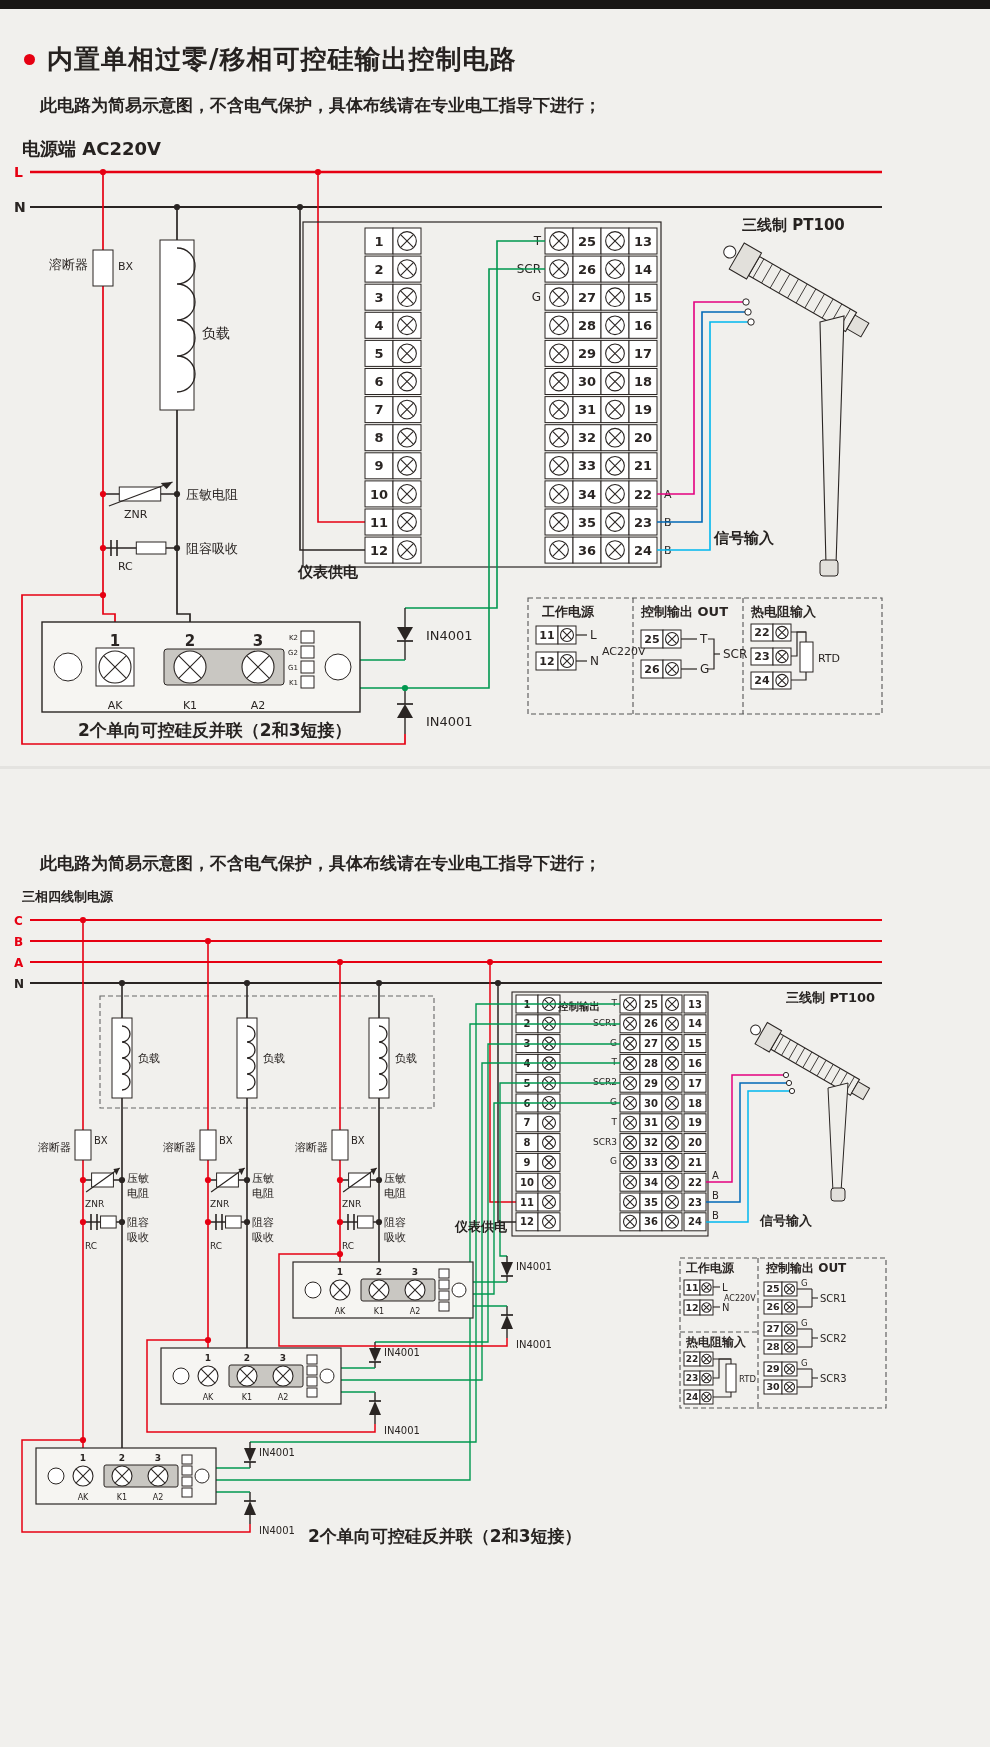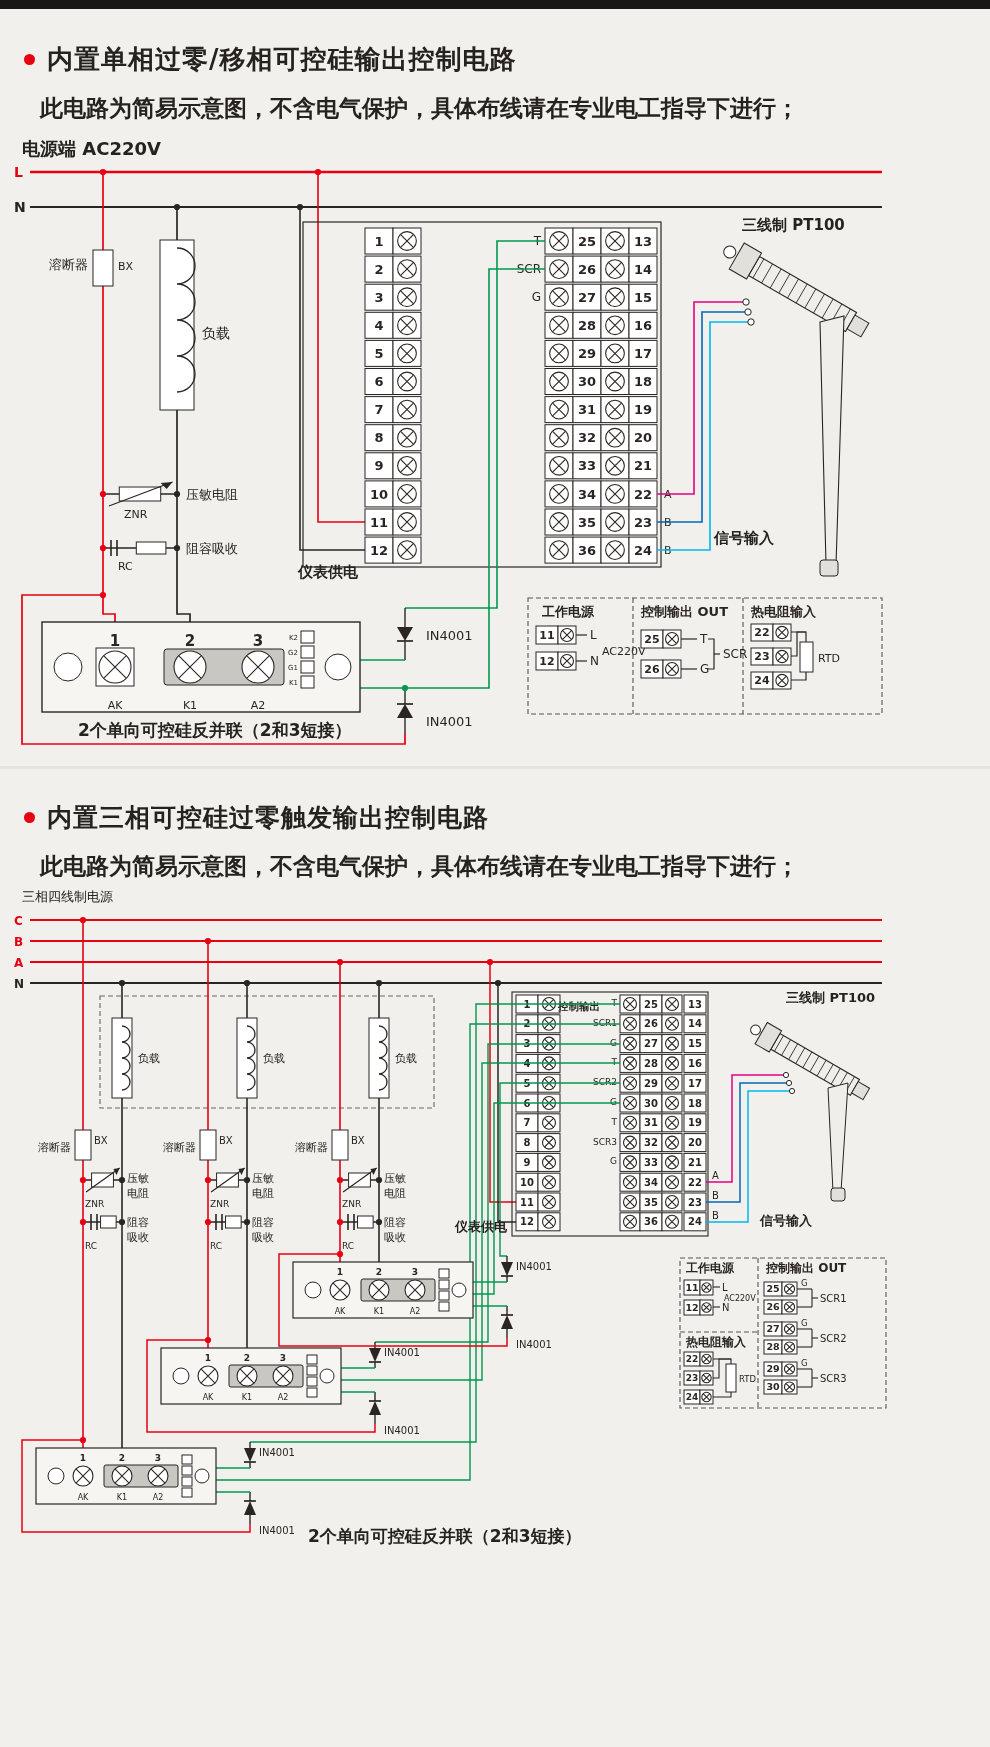--- a/index.html
+++ b/index.html
@@ -5,21 +5,21 @@
   html,body{margin:0;padding:0;background:#e8e7e4;}
   .canvas{position:relative;width:990px;height:1747px;background:#f1f0ed;
           font-family:"DejaVu Sans","Liberation Sans",sans-serif;overflow:hidden;}
   .topbar{position:absolute;top:0;left:0;width:990px;height:9px;background:#191715;}
   .divider{position:absolute;left:0;top:766px;width:990px;height:3px;background:#e4e3e0;}
   svg{position:absolute;left:0;top:0;}
   .ov{position:absolute;color:#262220;white-space:nowrap;line-height:1.2;}
   .title{font-size:26px;font-weight:700;letter-spacing:1px;}
   .bullet{display:inline-block;width:11px;height:11px;border-radius:50%;
           background:#e60012;margin-right:12px;vertical-align:3px;}
-  .disc{font-size:23px;font-weight:700;}
+  .disc{font-size:17px;font-weight:700;}
 </style>
 </head>
 <body>
 
 <div class="canvas">
   <div class="topbar"></div>
 
   <svg id="diagram" width="990" height="1747" viewBox="0 0 990 1747">
       <path d="M30,172 H882" stroke="#e60012" stroke-width="2.4" fill="none"></path>
       <text x="14" y="177" font-size="14" text-anchor="start" font-weight="700" fill="#e60012">L</text>
@@ -888,20 +888,19 @@
   <div class="ov title" style="left:24px;top:44px"><span class="bullet"></span><span>内置单相过零/移相可控硅输出控制电路</span></div>
   <div class="ov disc" style="left:40px;top:95px">此电路为简易示意图，不含电气保护，具体布线请在专业电工指导下进行；</div>
   <div class="ov" style="left:22px;top:138px;font-size:18px;font-weight:600">电源端 AC220V</div>
   <div class="ov" style="left:298px;top:563px;font-size:15px;font-weight:700">仪表供电</div>
   <div class="ov" style="left:742px;top:216px;font-size:15px;font-weight:700">三线制 PT100</div>
   <div class="ov" style="left:714px;top:529px;font-size:15px;font-weight:700">信号输入</div>
   <div class="ov" style="left:78px;top:720px;font-size:17px;font-weight:700">2个单向可控硅反并联（2和3短接）</div>
 
   <div class="divider"></div>
 
-  <div class="ov title" style="left:24px;top:803px;font-size:25px"><span class="bullet"></span><span>内置三相可控硅过零触发输出控制电路</span></div>
   <div class="ov disc" style="left:40px;top:853px">此电路为简易示意图，不含电气保护，具体布线请在专业电工指导下进行；</div>
-  <div class="ov" style="left:22px;top:889px;font-size:13px;font-weight:400">三相四线制电源</div>
+  <div class="ov" style="left:22px;top:889px;font-size:13px;font-weight:700">三相四线制电源</div>
   <div class="ov" style="left:455px;top:1219px;font-size:13px;font-weight:700">仪表供电</div>
   <div class="ov" style="left:786px;top:990px;font-size:13px;font-weight:700">三线制 PT100</div>
   <div class="ov" style="left:760px;top:1213px;font-size:13px;font-weight:700">信号输入</div>
   <div class="ov" style="left:308px;top:1526px;font-size:17px;font-weight:700">2个单向可控硅反并联（2和3短接）</div>
 </div>
 
 </body></html>

